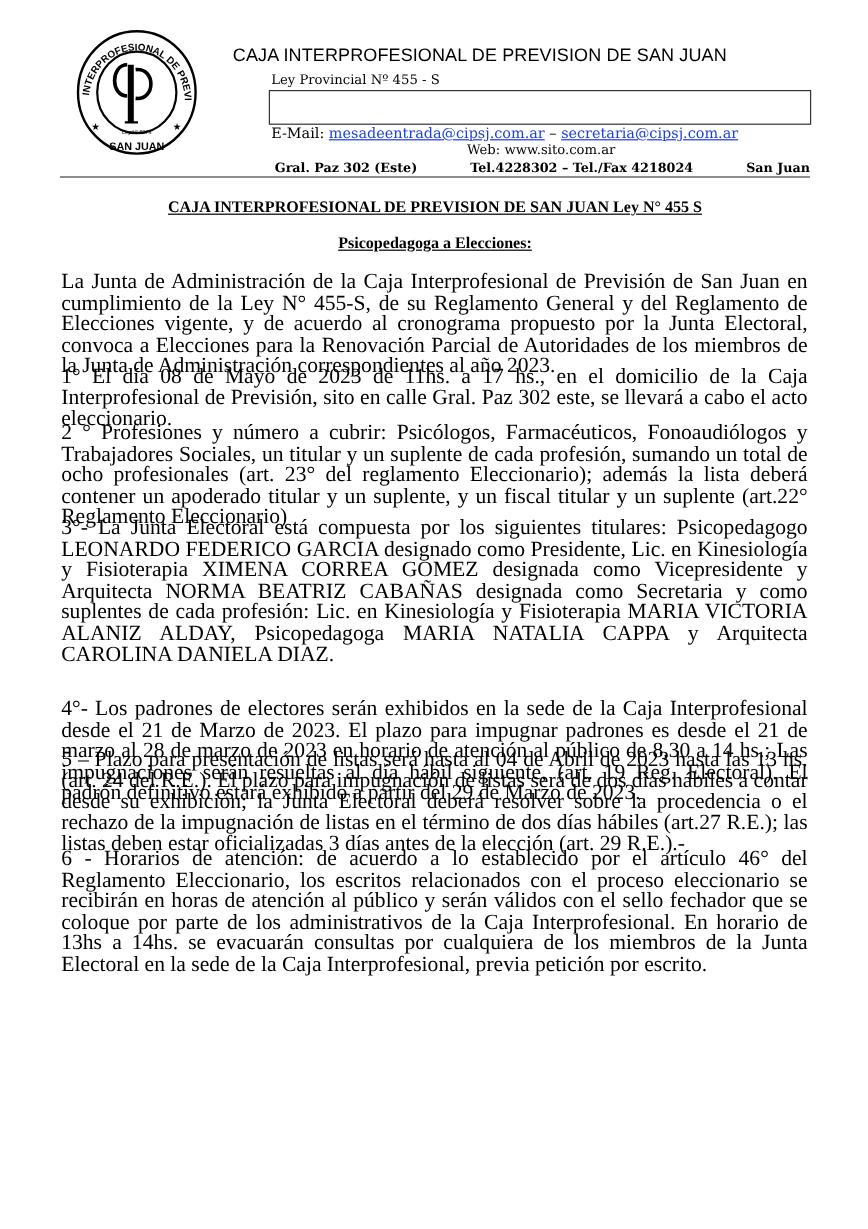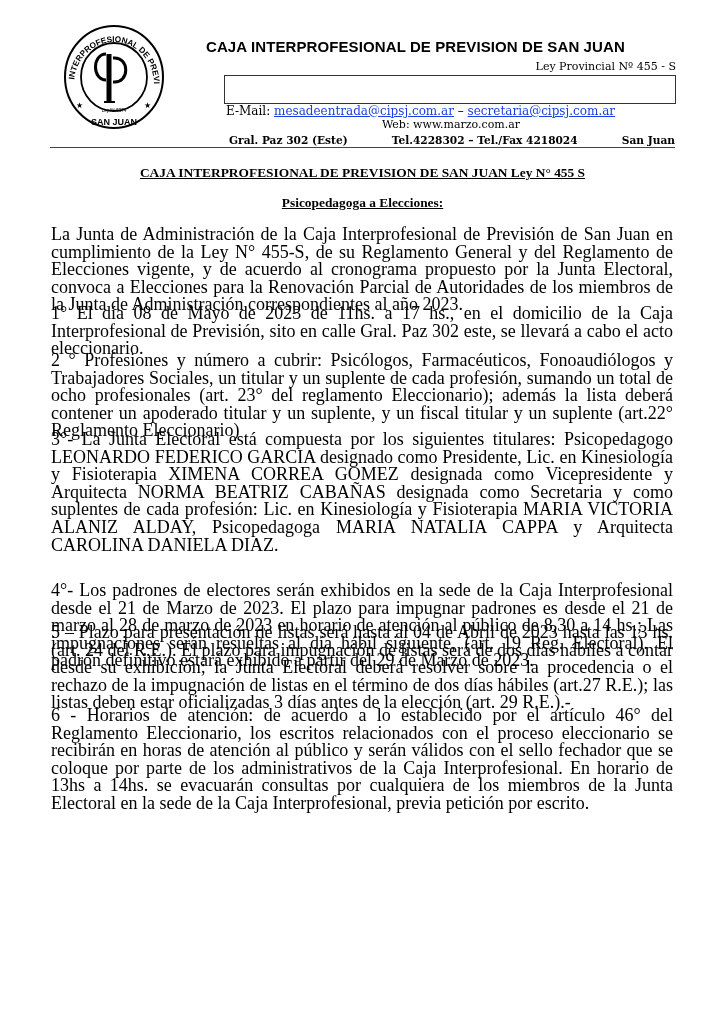--- a/index.html
+++ b/index.html
@@ -2,26 +2,26 @@
 <html><head>
 <meta charset="utf-8">
 <style>
   html, body { margin: 0; padding: 0; background: #ffffff; }
   body { width: 723px; height: 1024px; position: relative; overflow: hidden; color: #000; }
   .page { position: absolute; left: 0; top: 0; width: 723px; height: 1024px; }
 
   .logo { position: absolute; left: 62px; top: 24px; width: 104px; height: 110px; }
 
   .org-title {
-    position: absolute; left: 206px; top: 38px; width: 460px;
-    font-family: "Liberation Sans", sans-serif; font-weight: bold; font-size: 15px;
+    position: absolute; left: 194px; top: 38px; width: 460px;
+    font-family: "Liberation Sans", sans-serif; font-weight: normal; font-size: 15px;
     letter-spacing: 0.1px; white-space: nowrap;
   }
   .law-line {
-    position: absolute; left: 226px; top: 60px; width: 450px; text-align: right;
+    position: absolute; left: 226px; top: 60px; width: 450px; text-align: left;
     font-family: "DejaVu Serif", serif; font-size: 11px;
   }
   .addr-box {
     position: absolute; left: 224px; top: 75px; width: 450px; height: 27px;
     border: 1px solid #333; border-left-width: 1.5px;
   }
   .addr-line {
     position: absolute; left: 229px; top: 90px; width: 446px;
     font-family: "DejaVu Serif", serif; font-weight: bold; font-size: 10.6px;
     display: flex; justify-content: space-between; white-space: nowrap; margin-top: 44px;
@@ -89,21 +89,21 @@
     <span>Gral. Paz 302 (Este)</span>
     <span>Tel.4228302 – Tel./Fax 4218024</span>
     <span>San Juan</span>
   </div>
   <div class="email-line">
     <span>E-Mail:</span>
     <a>mesadeentrada@cipsj.com.ar</a>
     <span>–</span>
     <a>secretaria@cipsj.com.ar</a>
   </div>
-  <div class="web-line">Web: www.marzo.com.ar</div>
+  <div class="web-line">Web: www.sito.com.ar</div>
   <div class="hr"></div>
 
   <div class="doc-title">CAJA INTERPROFESIONAL DE PREVISION DE SAN JUAN Ley N° 455 S</div>
   <div class="doc-subtitle"> Psicopedagoga a Elecciones:</div>
 
   <p class="body-text p0">La Junta de Administración de la Caja Interprofesional  de Previsión de San Juan  en cumplimiento de la Ley N° 455-S, de su Reglamento General y del Reglamento de Elecciones vigente, y de acuerdo al cronograma propuesto por la Junta Electoral, convoca a Elecciones para la Renovación Parcial de Autoridades de los miembros de la Junta de Administración correspondientes al año 2023.</p>
   <p class="body-text p1">1° El  día 08 de Mayo de 2023  de  11hs. a 17 hs., en el domicilio de la Caja Interprofesional de Previsión, sito en calle Gral. Paz 302 este, se llevará a cabo el acto eleccionario.</p>
   <p class="body-text p2">2 ° Profesiones y número a cubrir: Psicólogos, Farmacéuticos, Fonoaudiólogos y Trabajadores Sociales, un titular y un suplente de cada profesión, sumando un total de ocho profesionales (art. 23° del reglamento Eleccionario); además la lista deberá contener un apoderado titular y un suplente, y un fiscal titular y un suplente (art.22° Reglamento Eleccionario)</p>
   <p class="body-text p3">3°- La Junta Electoral está compuesta por los siguientes titulares: Psicopedagogo LEONARDO FEDERICO GARCIA designado como Presidente, Lic. en Kinesiología y Fisioterapia XIMENA CORREA GOMEZ designada como Vicepresidente y Arquitecta NORMA BEATRIZ CABAÑAS designada como Secretaria y como suplentes de cada profesión: Lic. en Kinesiología y Fisioterapia MARIA VICTORIA ALANIZ ALDAY, Psicopedagoga MARIA NATALIA CAPPA y Arquitecta CAROLINA DANIELA DIAZ.</p>
   <p class="body-text p4">4°- Los padrones de electores serán exhibidos en la sede de la Caja Interprofesional desde el 21 de Marzo de 2023. El plazo para impugnar padrones es desde el 21 de marzo al 28 de marzo de 2023 en horario de atención al público de 8,30 a 14 hs.; Las impugnaciones serán resueltas al día hábil siguiente, (art. 19 Reg. Electoral). El padrón definitivo estará exhibido a partir del 29 de Marzo de 2023.</p>

